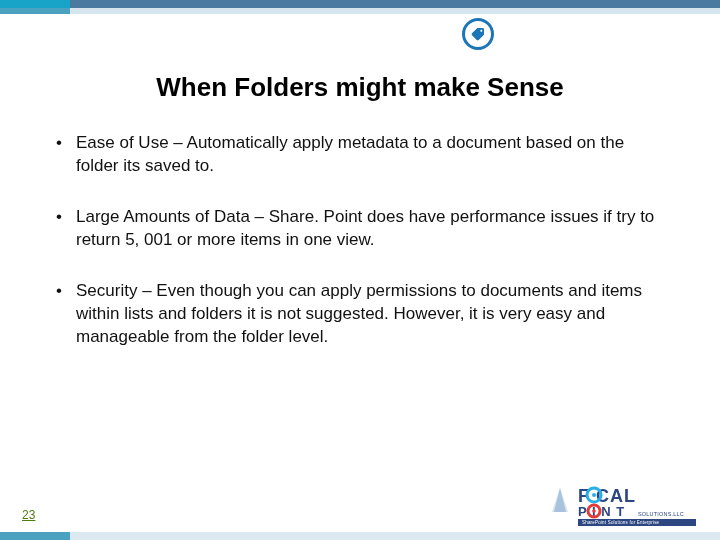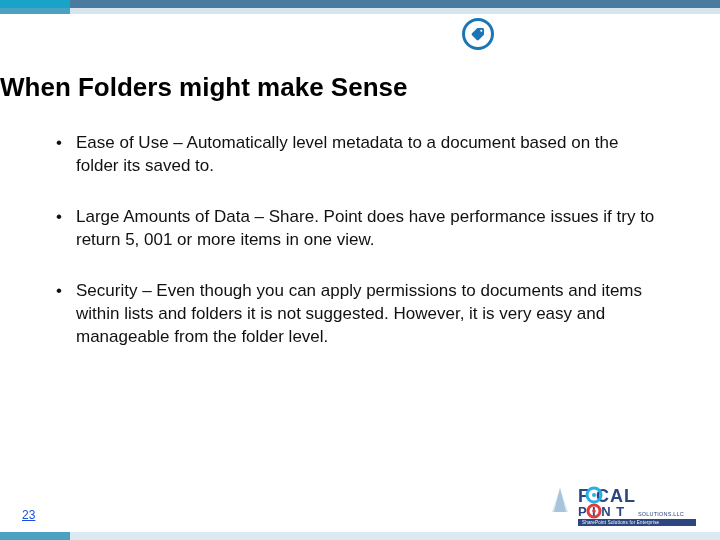--- a/index.html
+++ b/index.html
@@ -4,23 +4,23 @@
 <style>
   * { box-sizing: border-box; margin: 0; padding: 0; }
   html, body { width: 720px; height: 540px; font-family: Arial, Helvetica, sans-serif; background: #fff; }
   .slide { width: 720px; height: 540px; position: relative; }
   .top-stripe { position: absolute; top: 0; left: 0; width: 100%; height: 8px; background: #4a7aa0; }
   .top-stripe::before { content: ""; position: absolute; top: 0; left: 0; width: 70px; height: 8px; background: #18a4c9; }
   .top-stripe2 { position: absolute; top: 8px; left: 0; width: 100%; height: 6px; background: #d7e6ee; }
   .top-stripe2::before { content: ""; position: absolute; top: 0; left: 0; width: 70px; height: 6px; background: #4aa1c0; }
   .bottom-stripe { position: absolute; bottom: 0; left: 0; width: 100%; height: 8px; background: #dde9f0; }
   .bottom-stripe::before { content: ""; position: absolute; bottom: 0; left: 0; width: 70px; height: 8px; background: #4aa1c0; }
-  .page-number { position: absolute; bottom: 18px; left: 22px; font-size: 12px; color: #1d4ed8; text-decoration: underline; }
+  .page-number { position: absolute; bottom: 18px; left: 22px; font-size: 12px; color: #4d7c0f; text-decoration: underline; }
   .icon-tag { position: absolute; top: 18px; left: 462px; width: 32px; height: 32px; border: 3px solid #1b76b8; border-radius: 50%; display: flex; align-items: center; justify-content: center; }
-  .title { position: absolute; top: 72px; left: 0; width: 100%; font-size: 26px; font-weight: bold; color: #000; }
+  .title { position: absolute; top: 72px; left: 0; width: 100%; text-align: center; font-size: 26px; font-weight: bold; color: #000; }
   .content { position: absolute; top: 132px; left: 56px; right: 56px; }
   .bullet { display: flex; margin-bottom: 28px; font-size: 17px; line-height: 1.35; color: #111; }
   .bullet .dot { width: 20px; flex: none; }
   .logo { position: absolute; bottom: 14px; right: 18px; width: 150px; height: 42px; }
   .logo .brand { font-family: Arial, sans-serif; }
   .logo .focal { font-size: 18px; font-weight: bold; letter-spacing: 1px; fill: #2b4680; }
   .logo .point { font-size: 13px; font-weight: bold; letter-spacing: 1px; fill: #2b4680; }
   .logo .solutions { font-size: 4.5px; letter-spacing: 0.2px; fill: #fff; }
 </style>
 </head>
@@ -35,21 +35,21 @@
     <svg width="16" height="16" viewBox="0 0 24 24">
       <path d="M21 11l-8-8H5c-1.1 0-2 .9-2 2v8l8 8c.78.78 2.05.78 2.83 0l7.17-7.17c.78-.78.78-2.05 0-2.83zM7 8.5C6.17 8.5 5.5 7.83 5.5 7S6.17 5.5 7 5.5 8.5 6.17 8.5 7 7.83 8.5 7 8.5z" fill="#1b76b8" transform="rotate(90 12 12)"></path>
     </svg>
   </div>
 
   <div class="title">When Folders might make Sense</div>
 
   <div class="content">
     <div class="bullet">
       <span class="dot">•</span>
-      <span>Ease of Use – Automatically level metadata to a document based on the folder its saved to.</span>
+      <span>Ease of Use – Automatically apply metadata to a document based on the folder its saved to.</span>
     </div>
     <div class="bullet">
       <span class="dot">•</span>
       <span>Large Amounts of Data – Share. Point does have performance issues if try to return 5, 001 or more items in one view.</span>
     </div>
     <div class="bullet">
       <span class="dot">•</span>
       <span>Security – Even though you can apply permissions to documents and items within lists and folders it is not suggested.  However, it is very easy and manageable from the folder level.</span>
     </div>
   </div>

